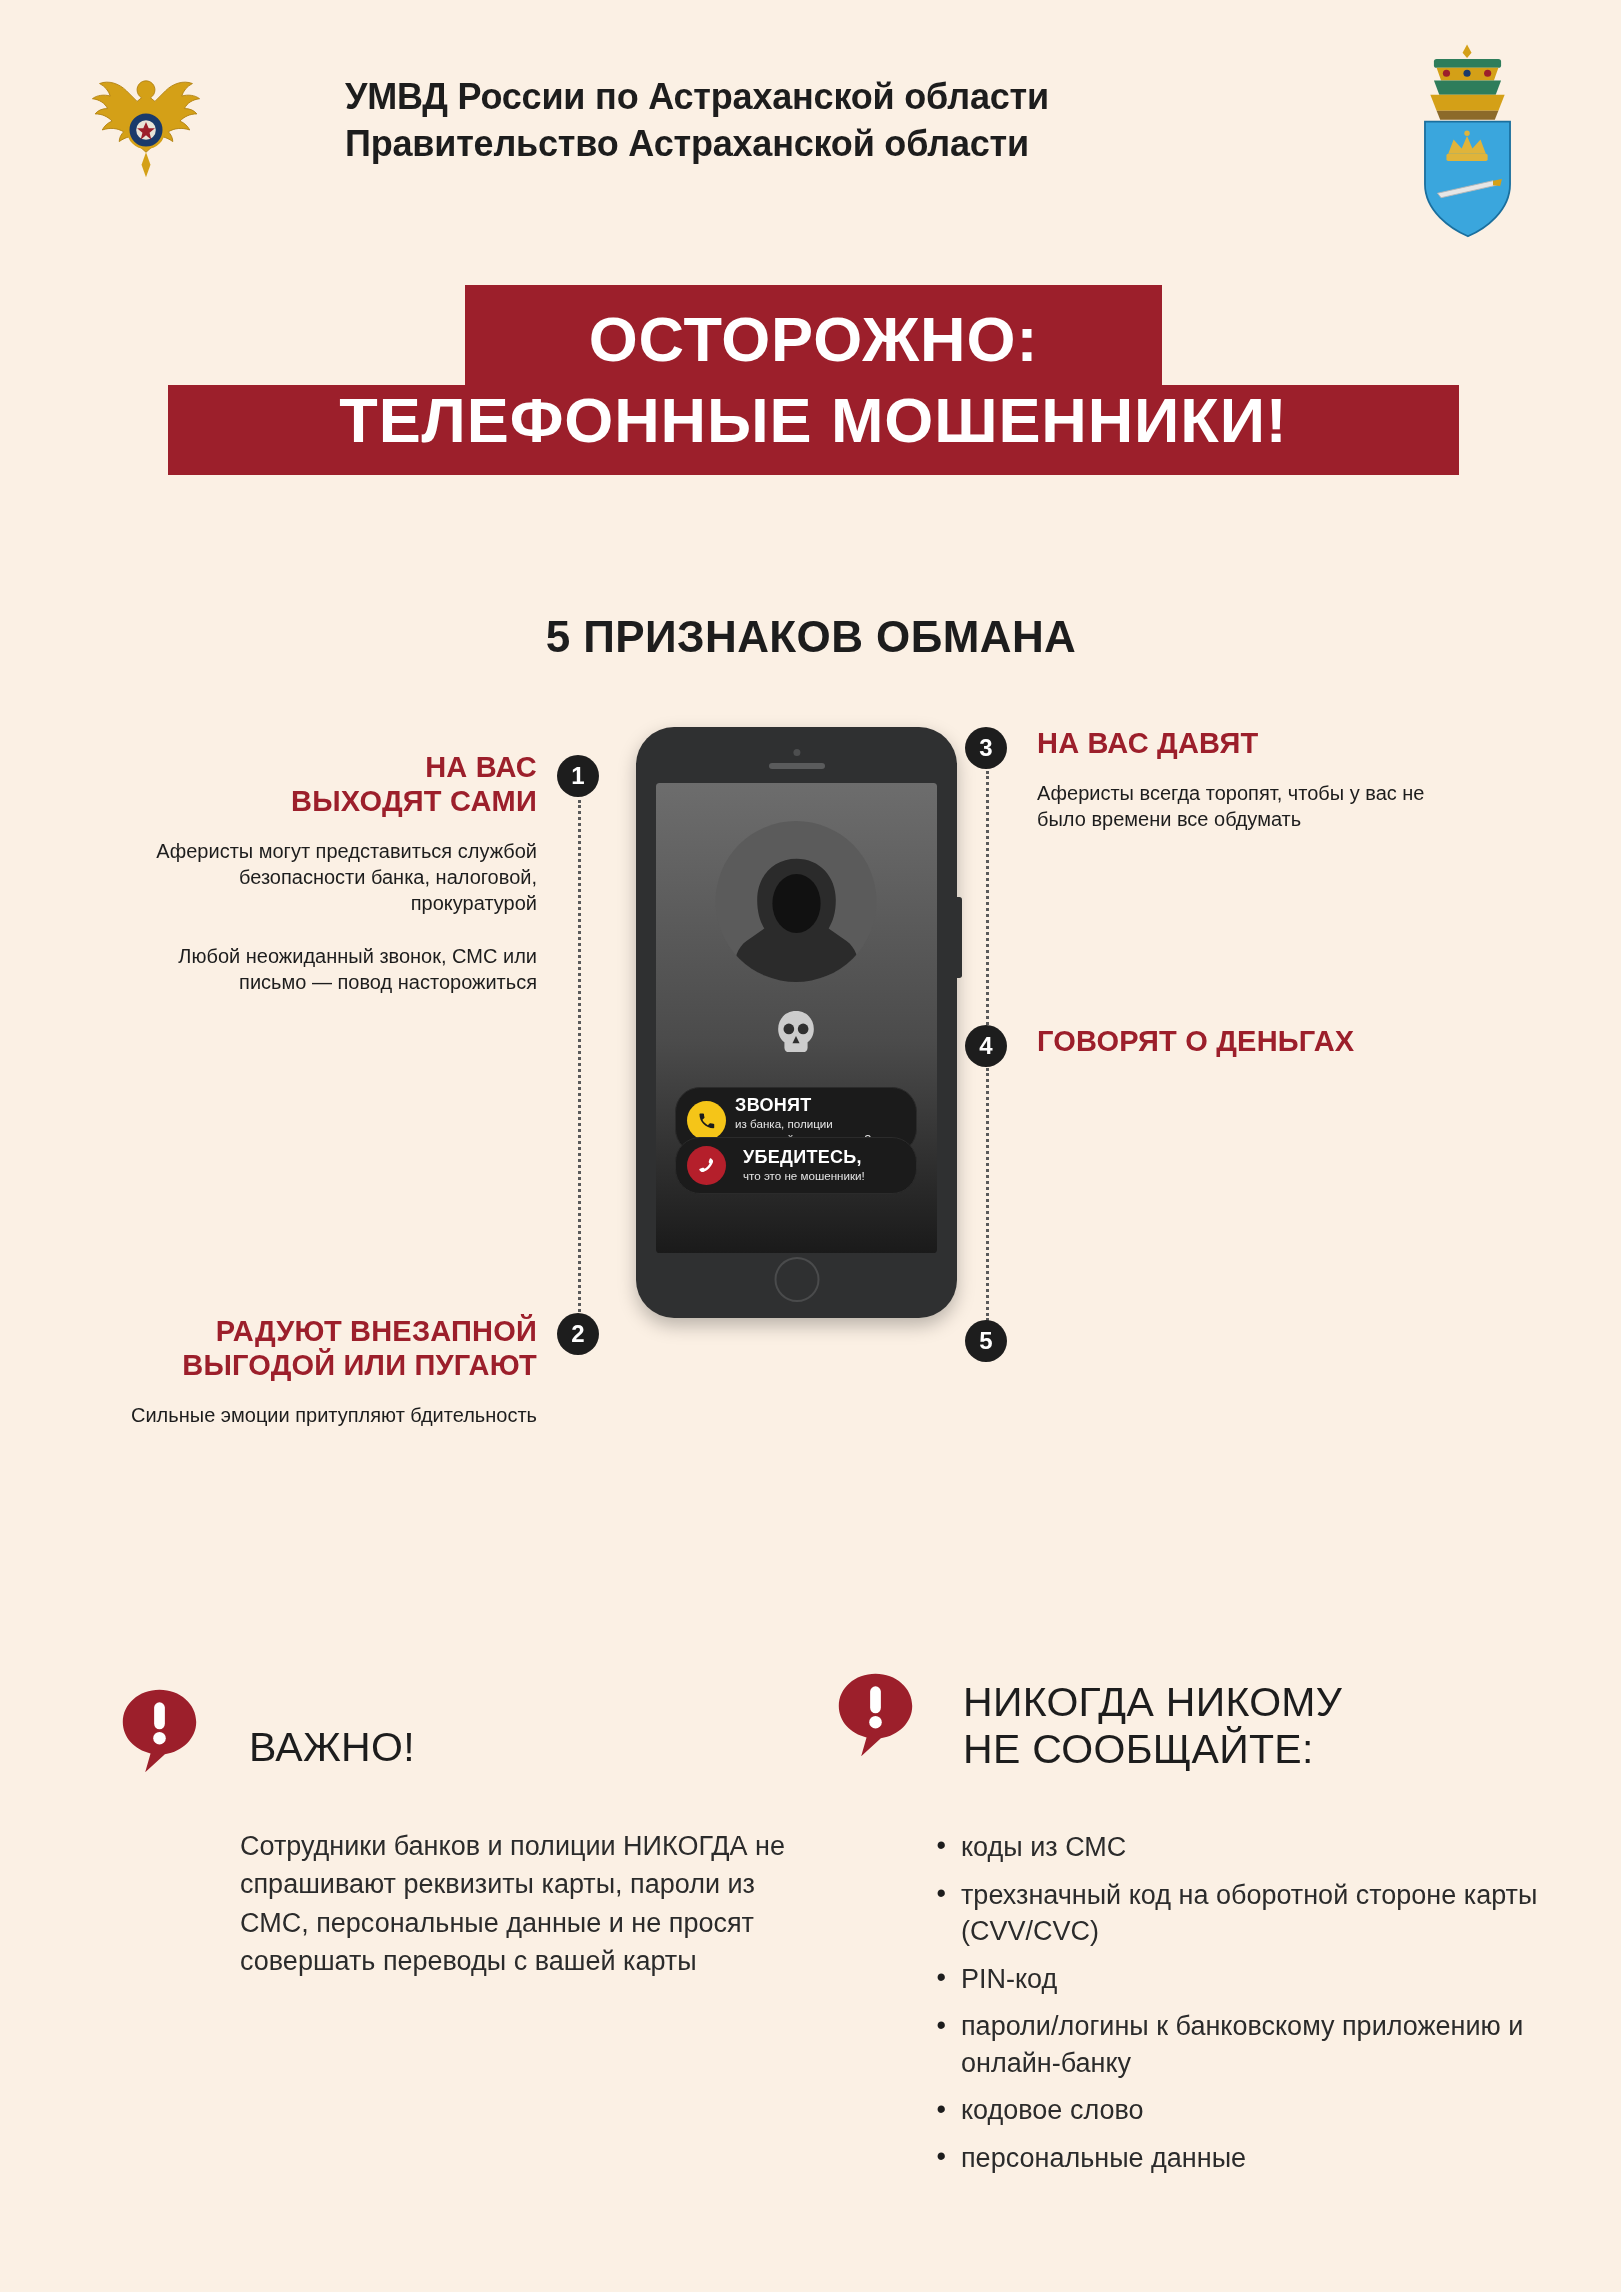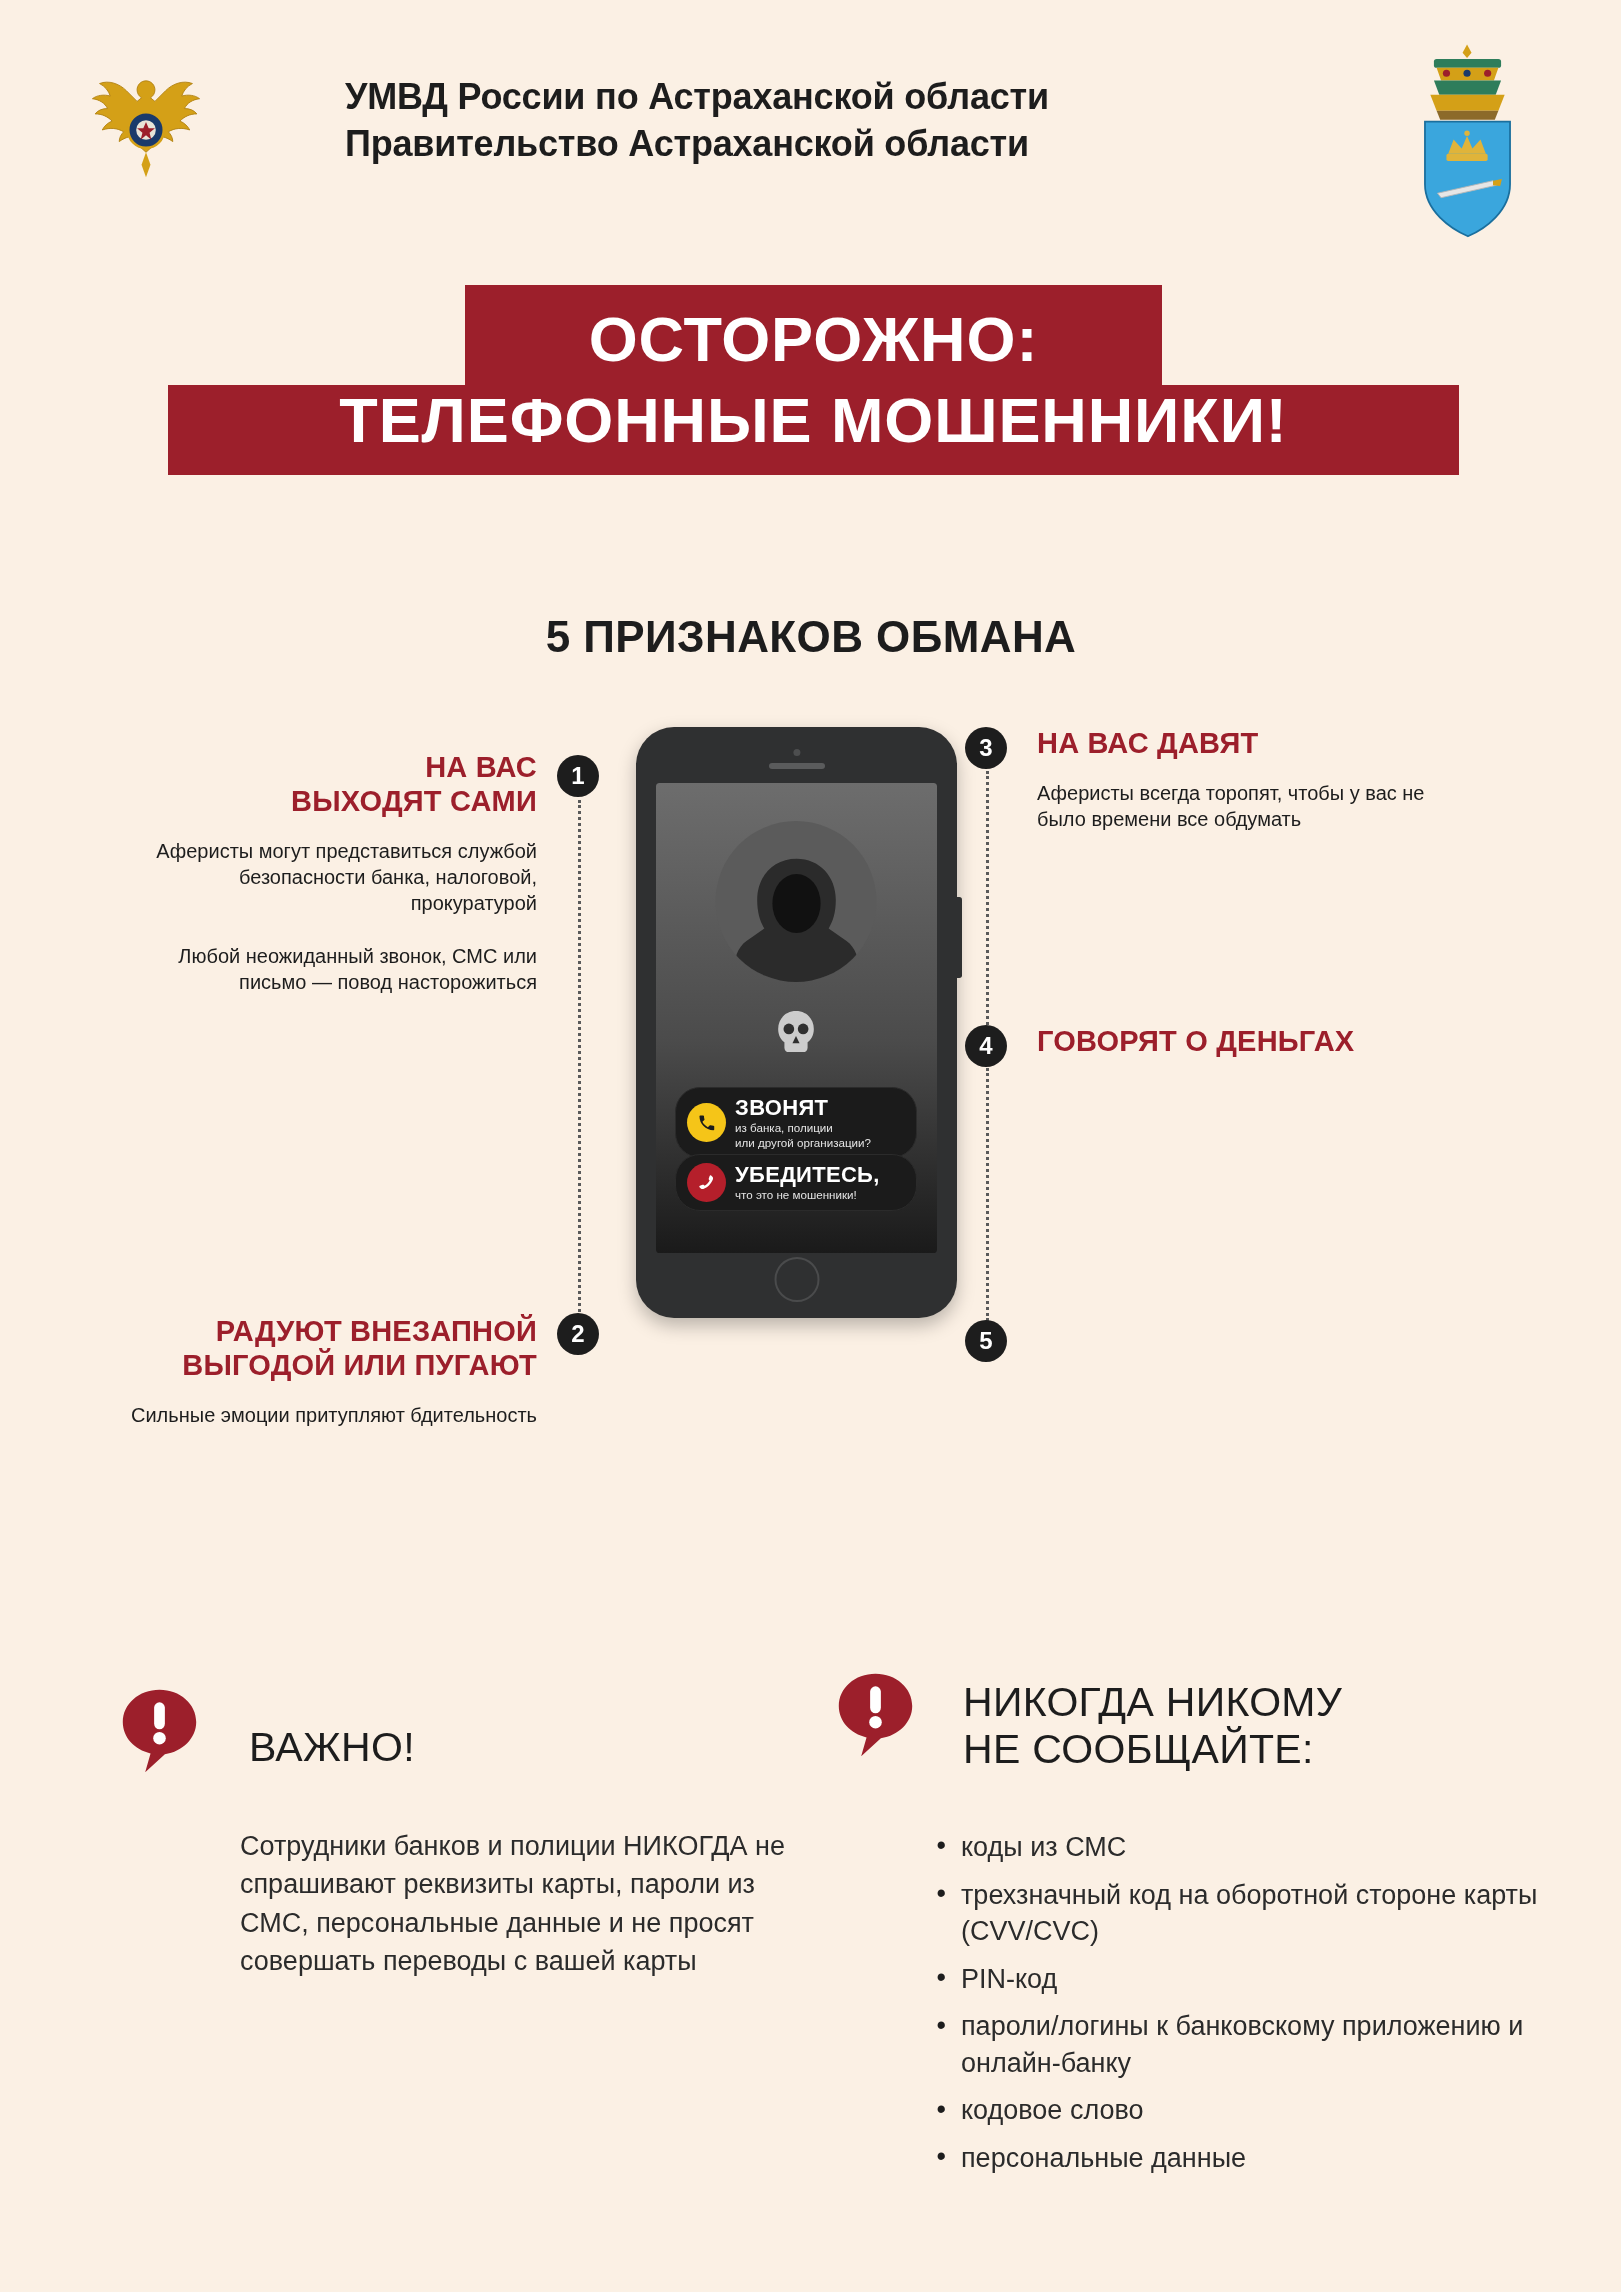--- a/index.html
+++ b/index.html
@@ -182,40 +182,41 @@
     align-items: center;
     padding: 8px 10.7px;
     box-sizing: border-box;
   }
   .call-btn.yellowish {
     top: 304px;
     background: #1b1b1b;
     border: 1.8px solid #2b2b2b;
   }
   .call-btn.redish {
-    top: 371px;
+    top: 354px;
     background: #1b1b1b;
     border: 1.8px solid #2b2b2b;
+    gap: 8px;
   }
   .round-ic {
     width: 39px;
     height: 39px;
     border-radius: 50%;
     flex: 0 0 39px;
     display: flex;
     align-items: center;
     justify-content: center;
     margin-right: 9px;
   }
   .round-ic.yellow { background: #f5c518; }
   .round-ic.red { background: #b51f2b; }
   .call-txt-main {
     color: #ffffff;
     font-weight: bold;
-    font-size: 22px;
+    font-size: 18px;
     line-height: 1.05;
     letter-spacing: 0.3px;
   }
   .call-txt-sub {
     color: #e4e4e4;
     font-size: 11.6px;
     line-height: 1.15;
     margin-top: 1.8px;
   }
   .phone-home {

